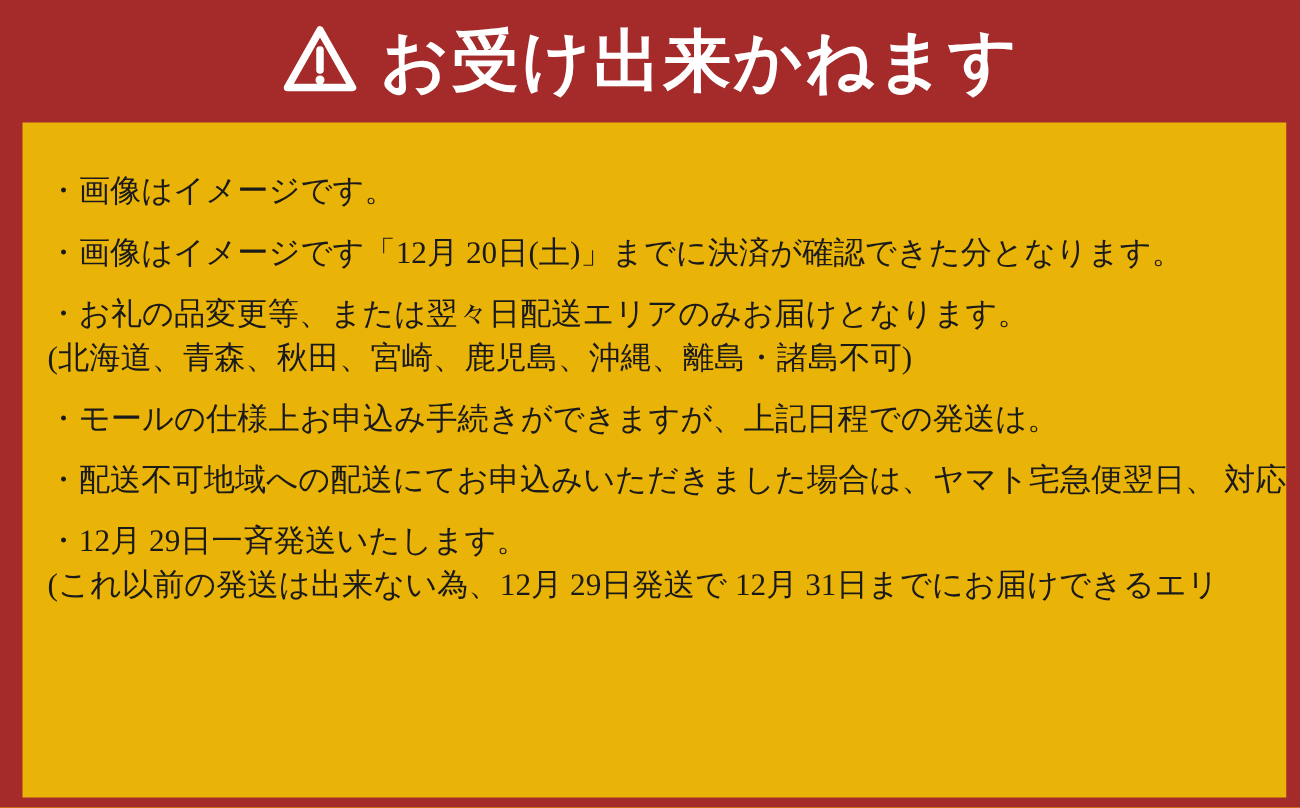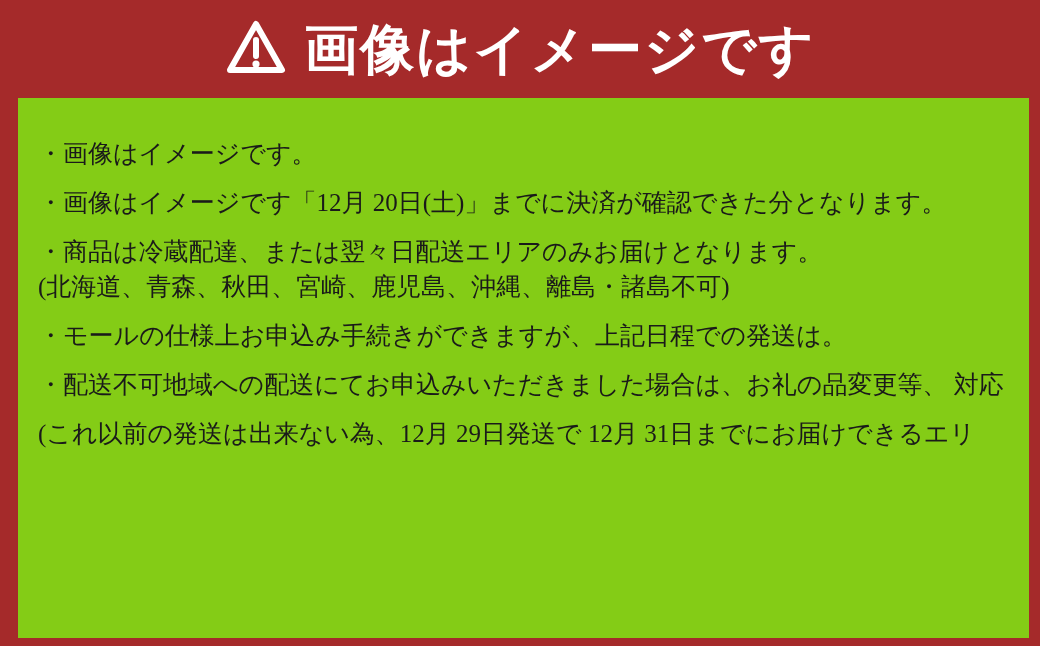--- a/index.html
+++ b/index.html
@@ -39,21 +39,21 @@
     display: flex;
     align-items: center;
     justify-content: center;
   }
   .panel {
     position: absolute;
     left: 18px;
     top: 98px;
     right: 11px;
     bottom: 8px;
-    background: #84cc16;
+    background: #eab308;
     padding: 38px 18px 0 20px;
     box-sizing: border-box;
   }
   .para {
     margin: 0 0 14px 0;
   }
   .line {
     font-size: 25px;
     line-height: 35px;
     color: #1A1A1A;
@@ -65,36 +65,37 @@
 <body>
 
 <div class="banner">
   <span class="warning-icon-box">
     <svg width="64" height="62" viewBox="0 0 64 62" aria-hidden="true">
       <path d="M32 6 L58 52 L6 52 Z" fill="none" stroke="#FFFFFF" stroke-width="6" stroke-linejoin="round"></path>
       <line x1="32" y1="22" x2="32" y2="38" stroke="#FFFFFF" stroke-width="6" stroke-linecap="round"></line>
       <circle cx="32" cy="46" r="3.6" fill="#FFFFFF"></circle>
     </svg>
   </span>
-  <span class="banner-title">画像はイメージです</span>
+  <span class="banner-title">お受け出来かねます</span>
 </div>
 
 <div class="panel">
   <div class="para">
     <div class="line">・画像はイメージです。</div>
   </div>
   <div class="para">
     <div class="line">・画像はイメージです「12月 20日(土)」までに決済が確認できた分となります。</div>
   </div>
   <div class="para">
-    <div class="line">・商品は冷蔵配達、または翌々日配送エリアのみお届けとなります。</div>
+    <div class="line">・お礼の品変更等、または翌々日配送エリアのみお届けとなります。</div>
     <div class="line">(北海道、青森、秋田、宮崎、鹿児島、沖縄、離島・諸島不可)</div>
   </div>
   <div class="para">
     <div class="line">・モールの仕様上お申込み手続きができますが、上記日程での発送は。</div>
   </div>
   <div class="para">
-    <div class="line">・配送不可地域への配送にてお申込みいただきました場合は、お礼の品変更等、 対応</div>
+    <div class="line">・配送不可地域への配送にてお申込みいただきました場合は、ヤマト宅急便翌日、 対応</div>
   </div>
   <div class="para">
+    <div class="line">・12月 29日一斉発送いたします。</div>
     <div class="line">(これ以前の発送は出来ない為、12月 29日発送で 12月 31日までにお届けできるエリ</div>
   </div>
 </div>
 
 </body></html>

